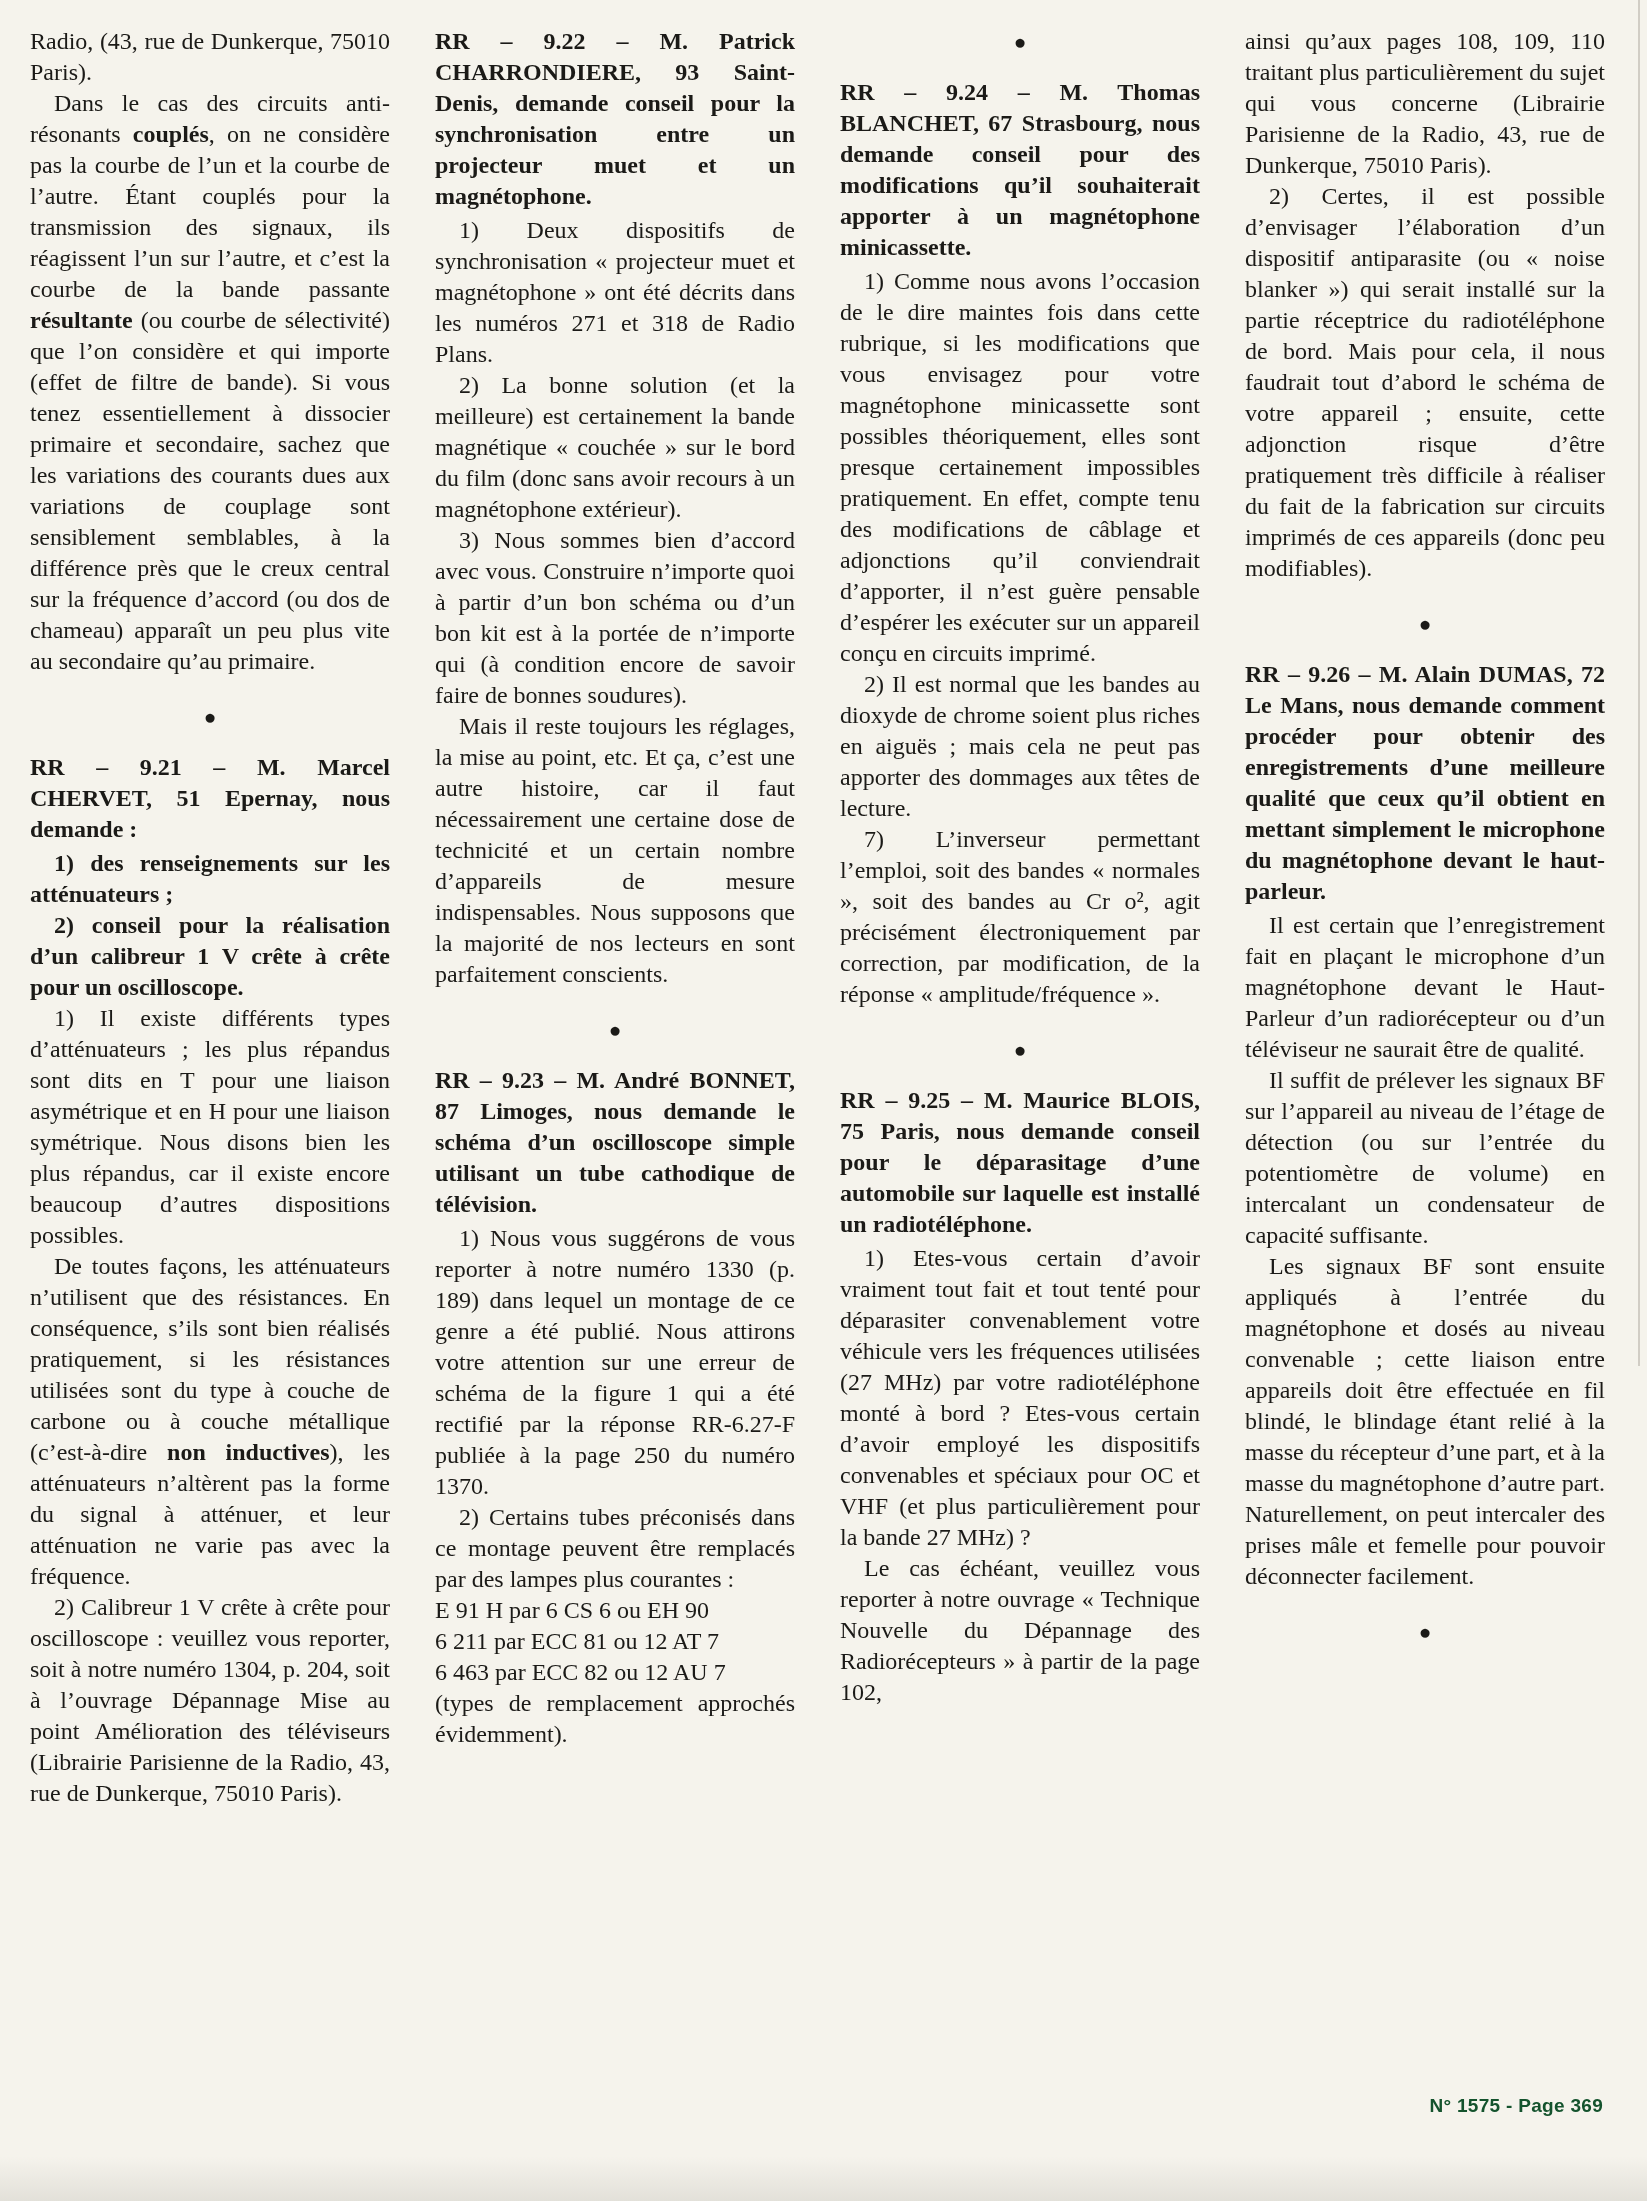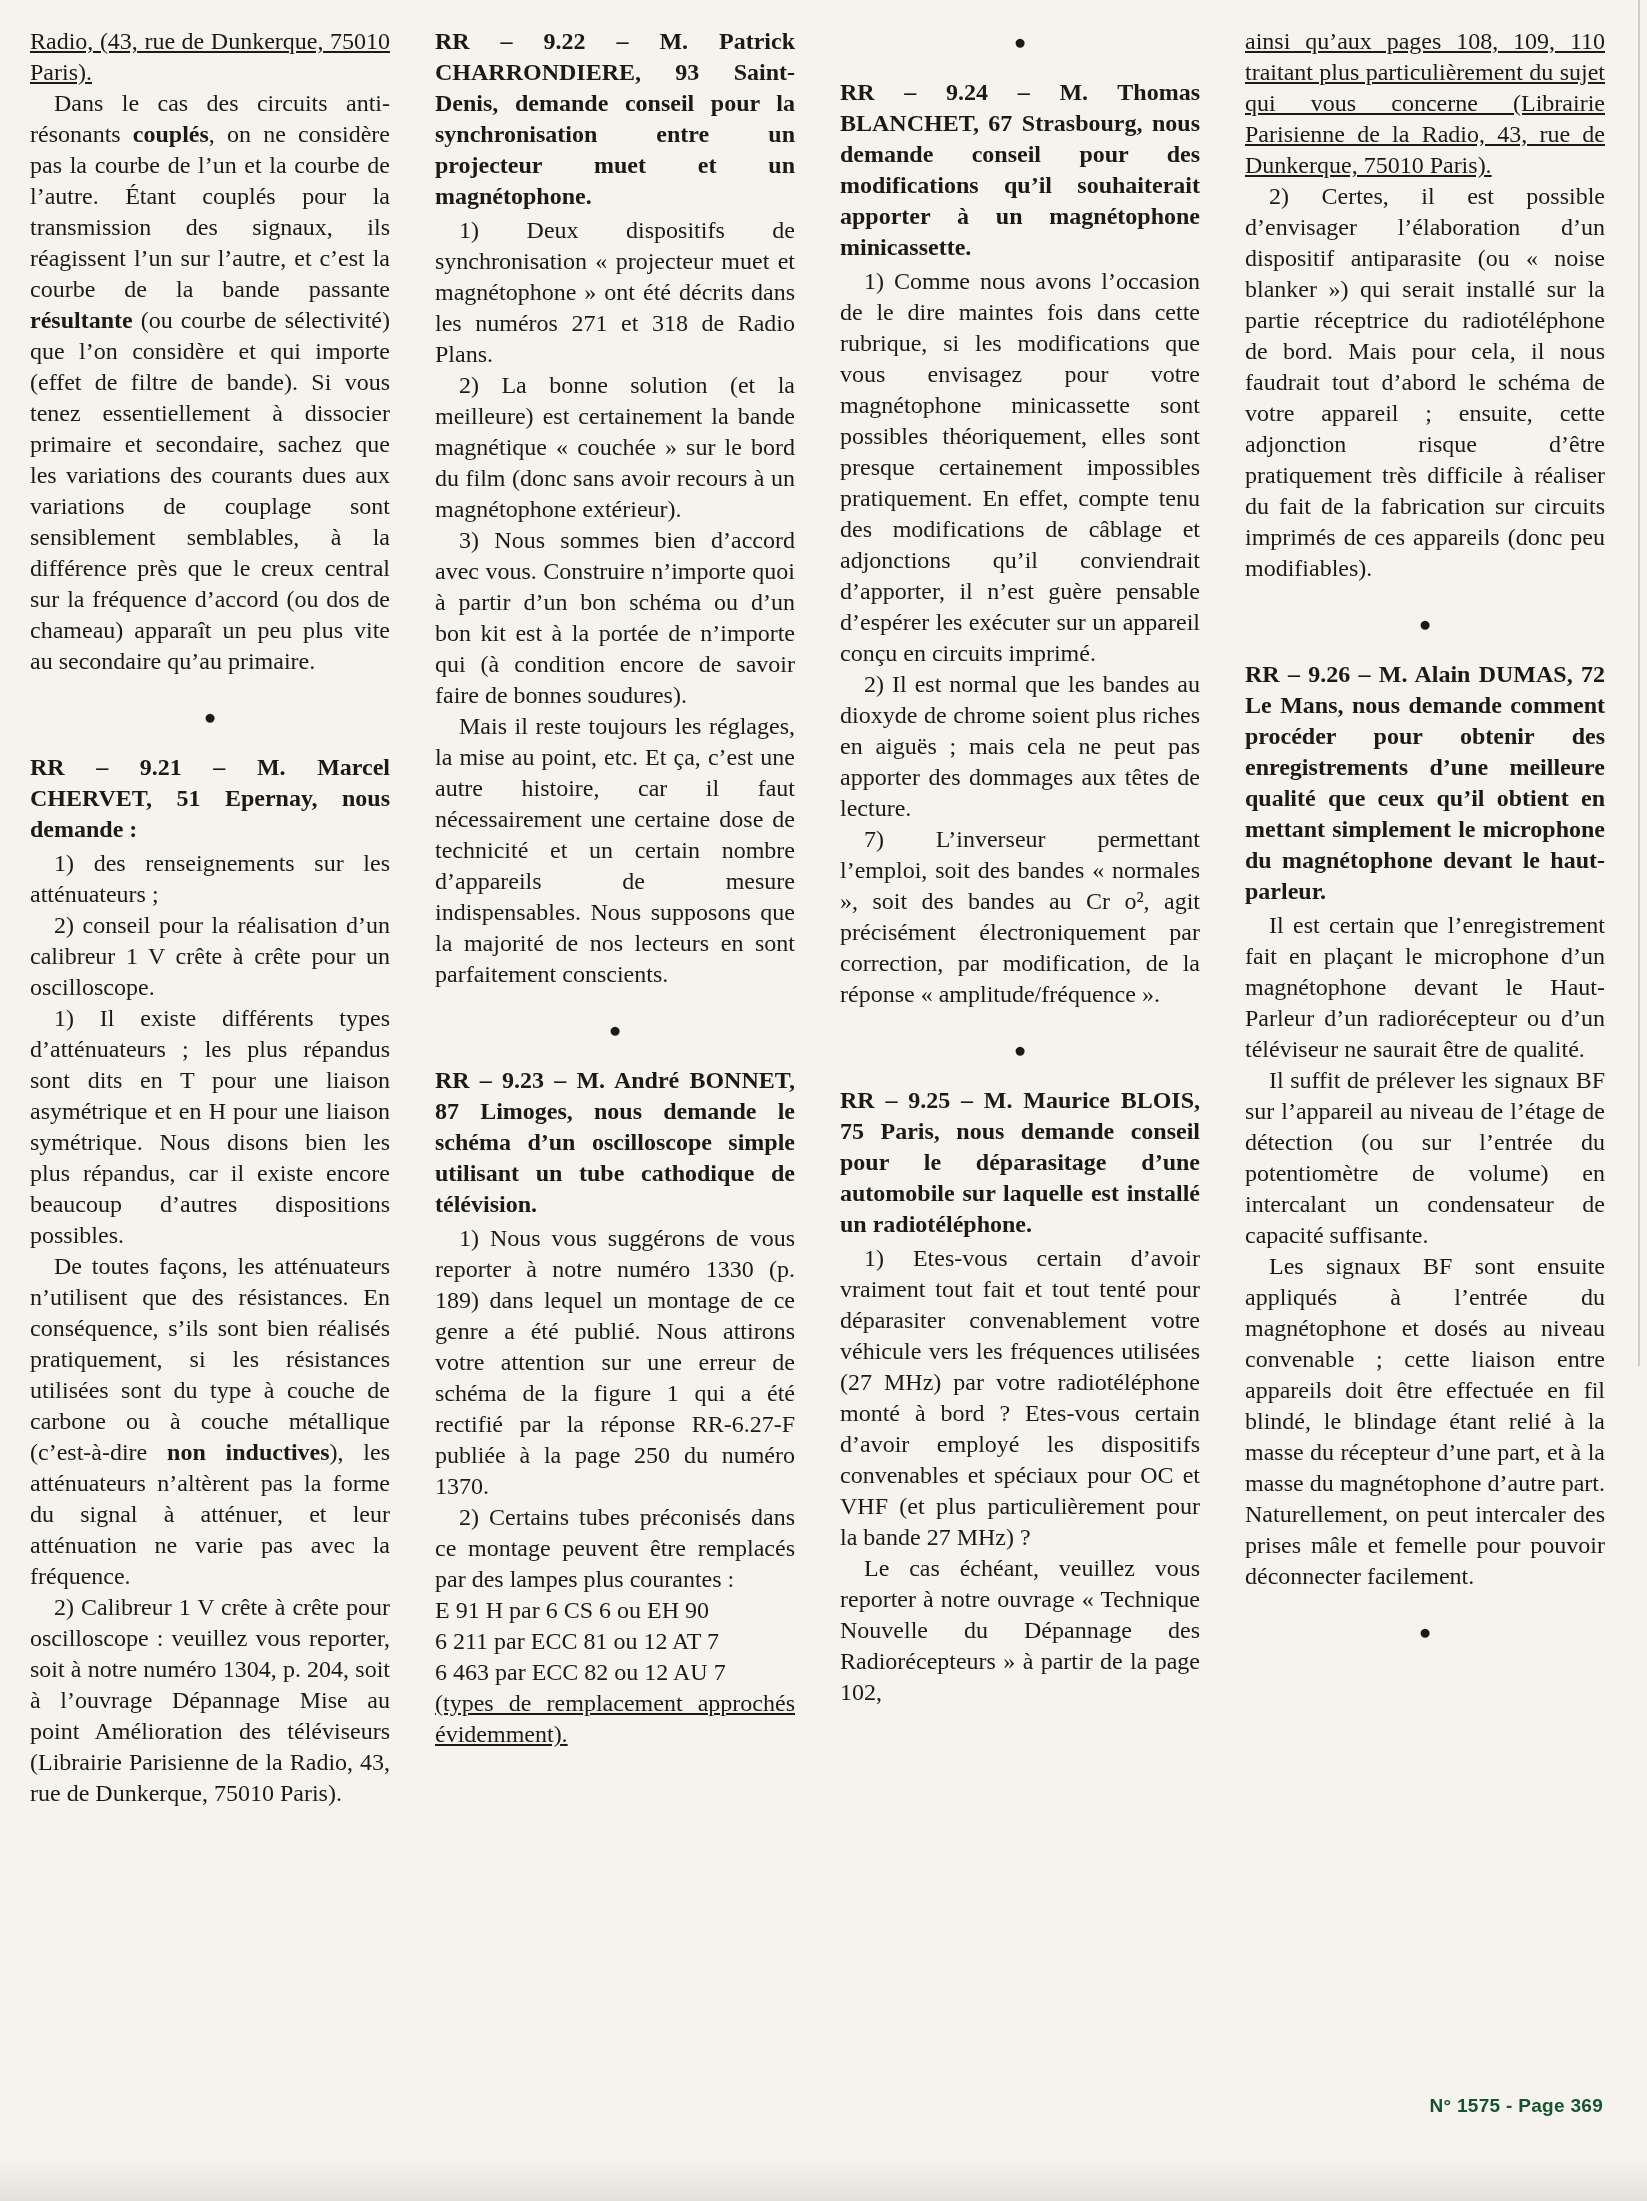--- a/index.html
+++ b/index.html
@@ -28,24 +28,24 @@
     gap: 45px;
   }
   .column {
     width: 360px;
     font-size: 24px;
     line-height: 31px;
     text-align: justify;
   }
   .column p { margin: 0; }
   p.para { text-indent: 24px; }
-  p.para-flush { text-indent: 0; text-decoration: underline; }
+  p.para-flush { text-indent: 0; }
   p.line { text-align: left; text-indent: 0; }
   p.heading { font-weight: bold; text-indent: 0; margin: 0 0 3px 0; }
-  p.heading-indent { font-weight: normal; text-indent: 24px; }
+  p.heading-indent { font-weight: bold; text-indent: 24px; }
   .bullet {
     text-align: center;
     font-size: 21px;
     line-height: 21px;
     margin: 30px 0 24px 0;
   }
   .column > .bullet:first-child { margin-top: 6px; }
   strong { font-weight: bold; }
   .footer {
     position: absolute;

